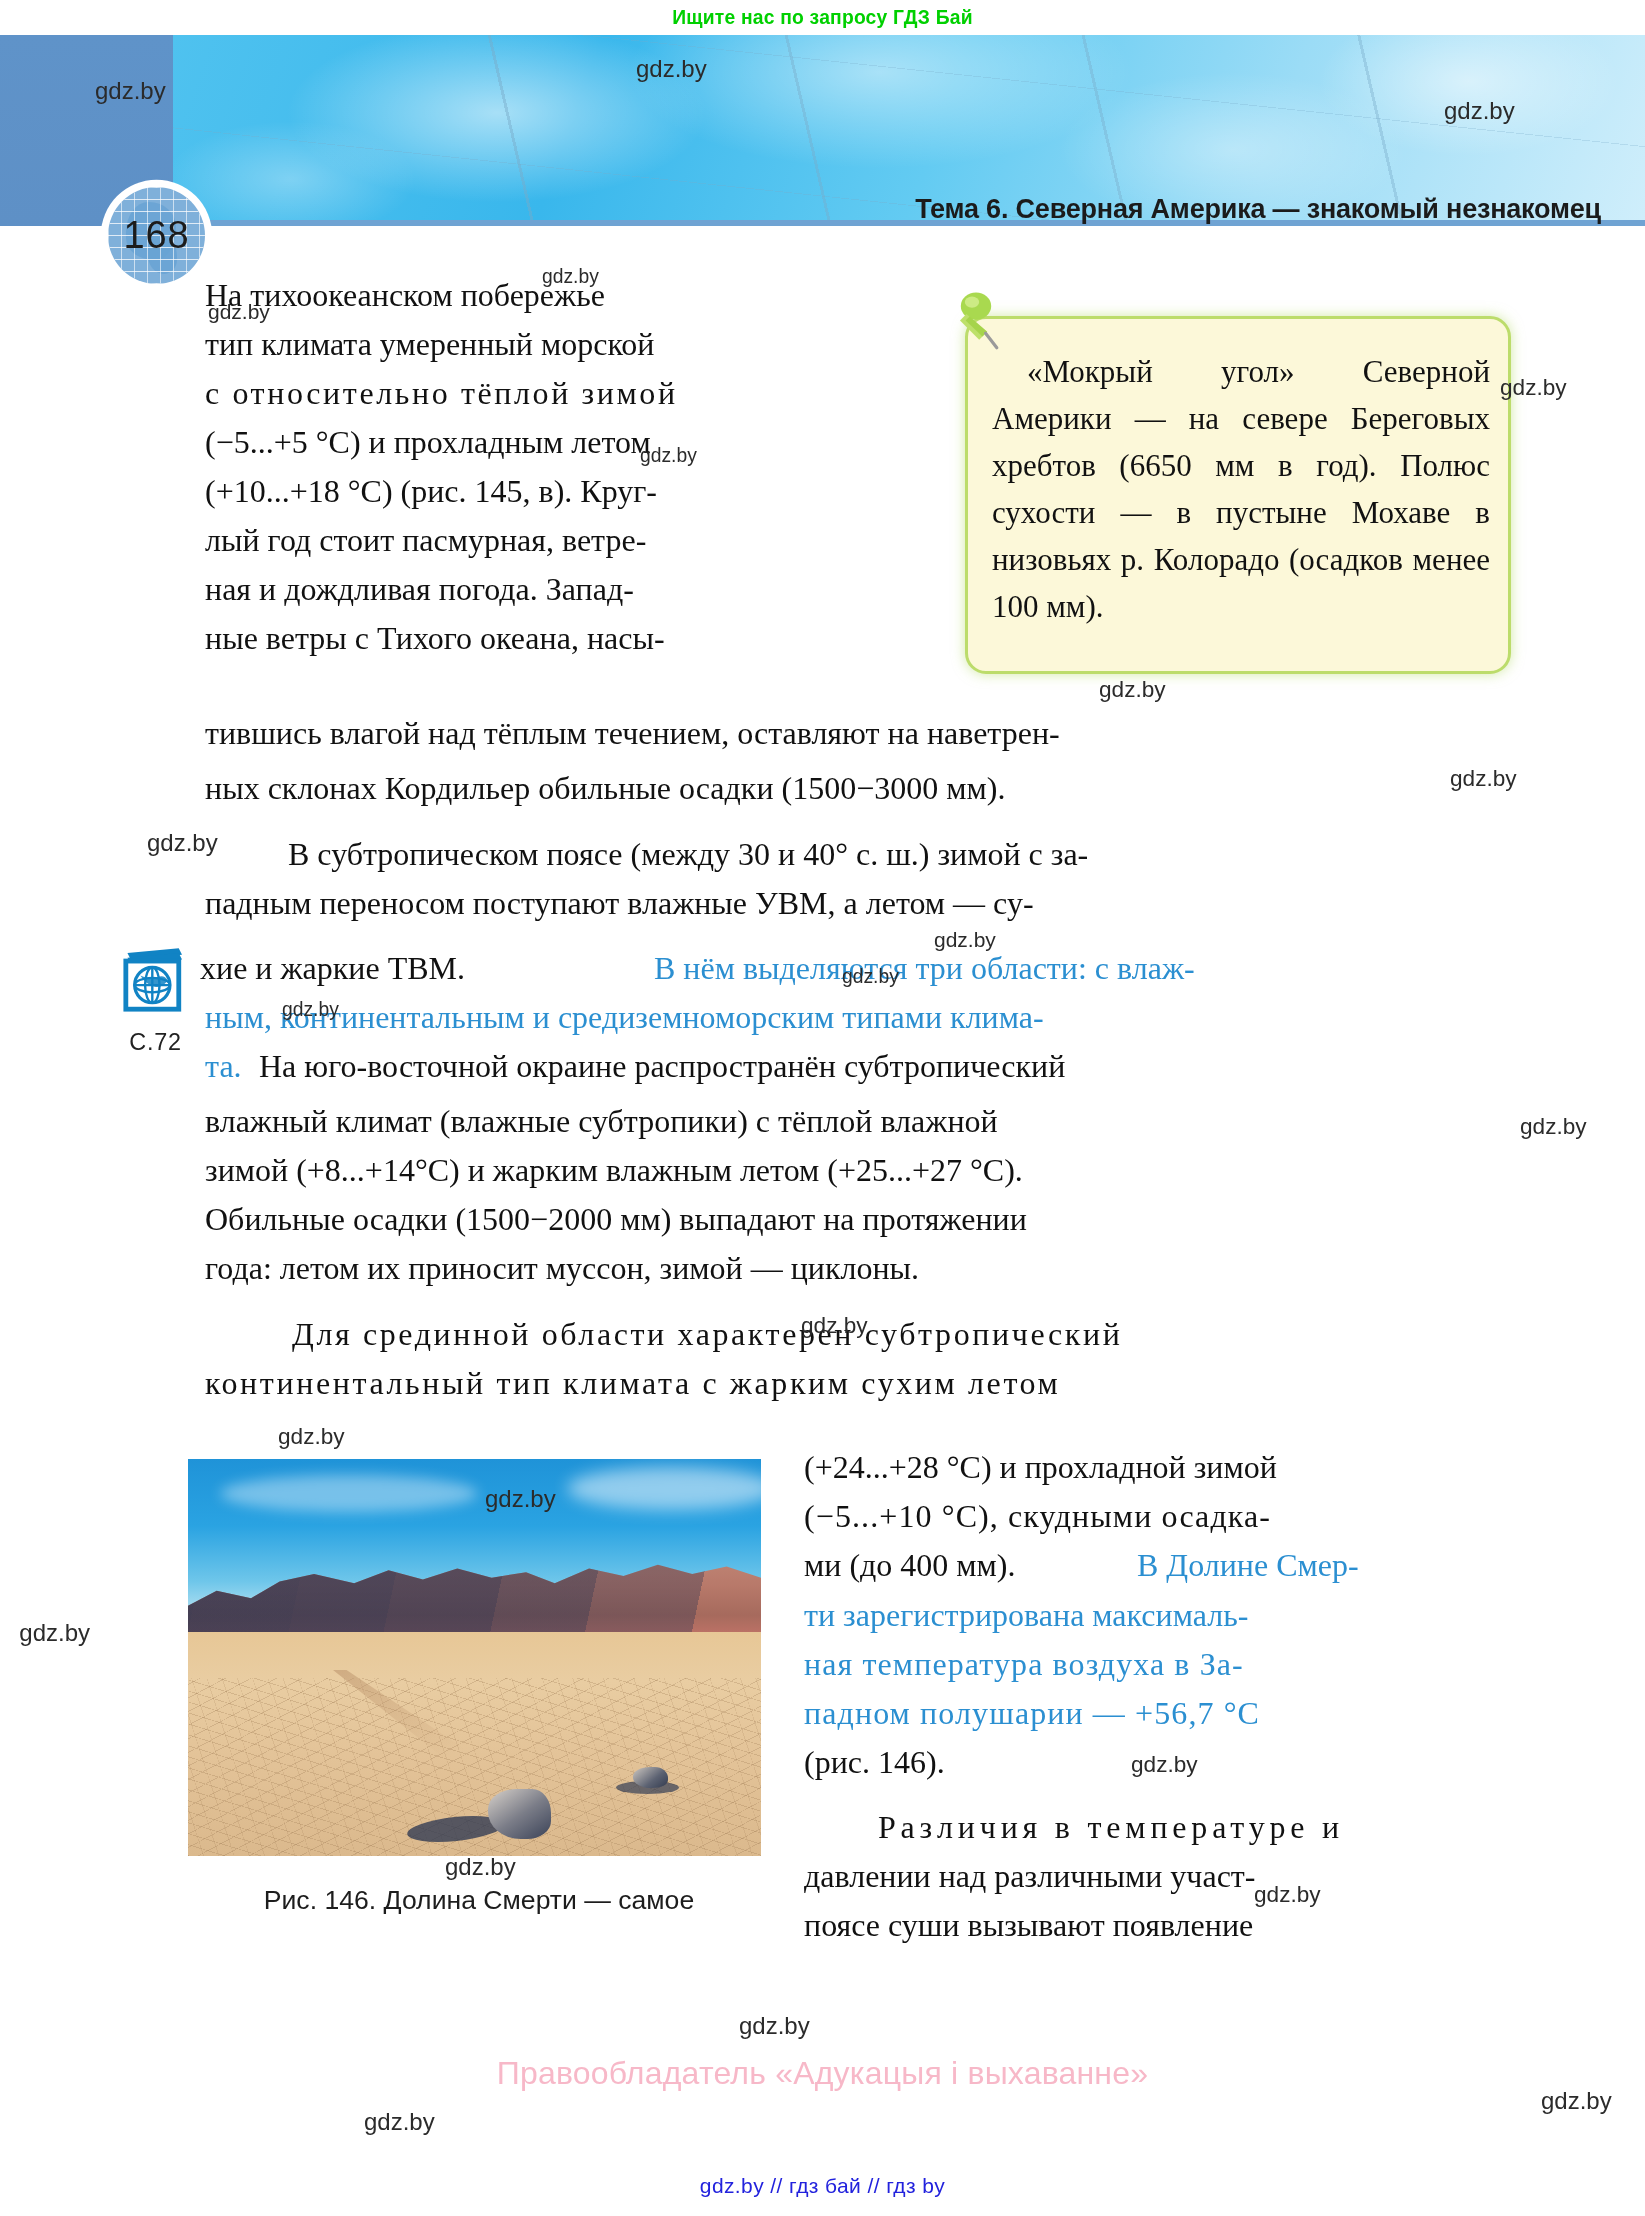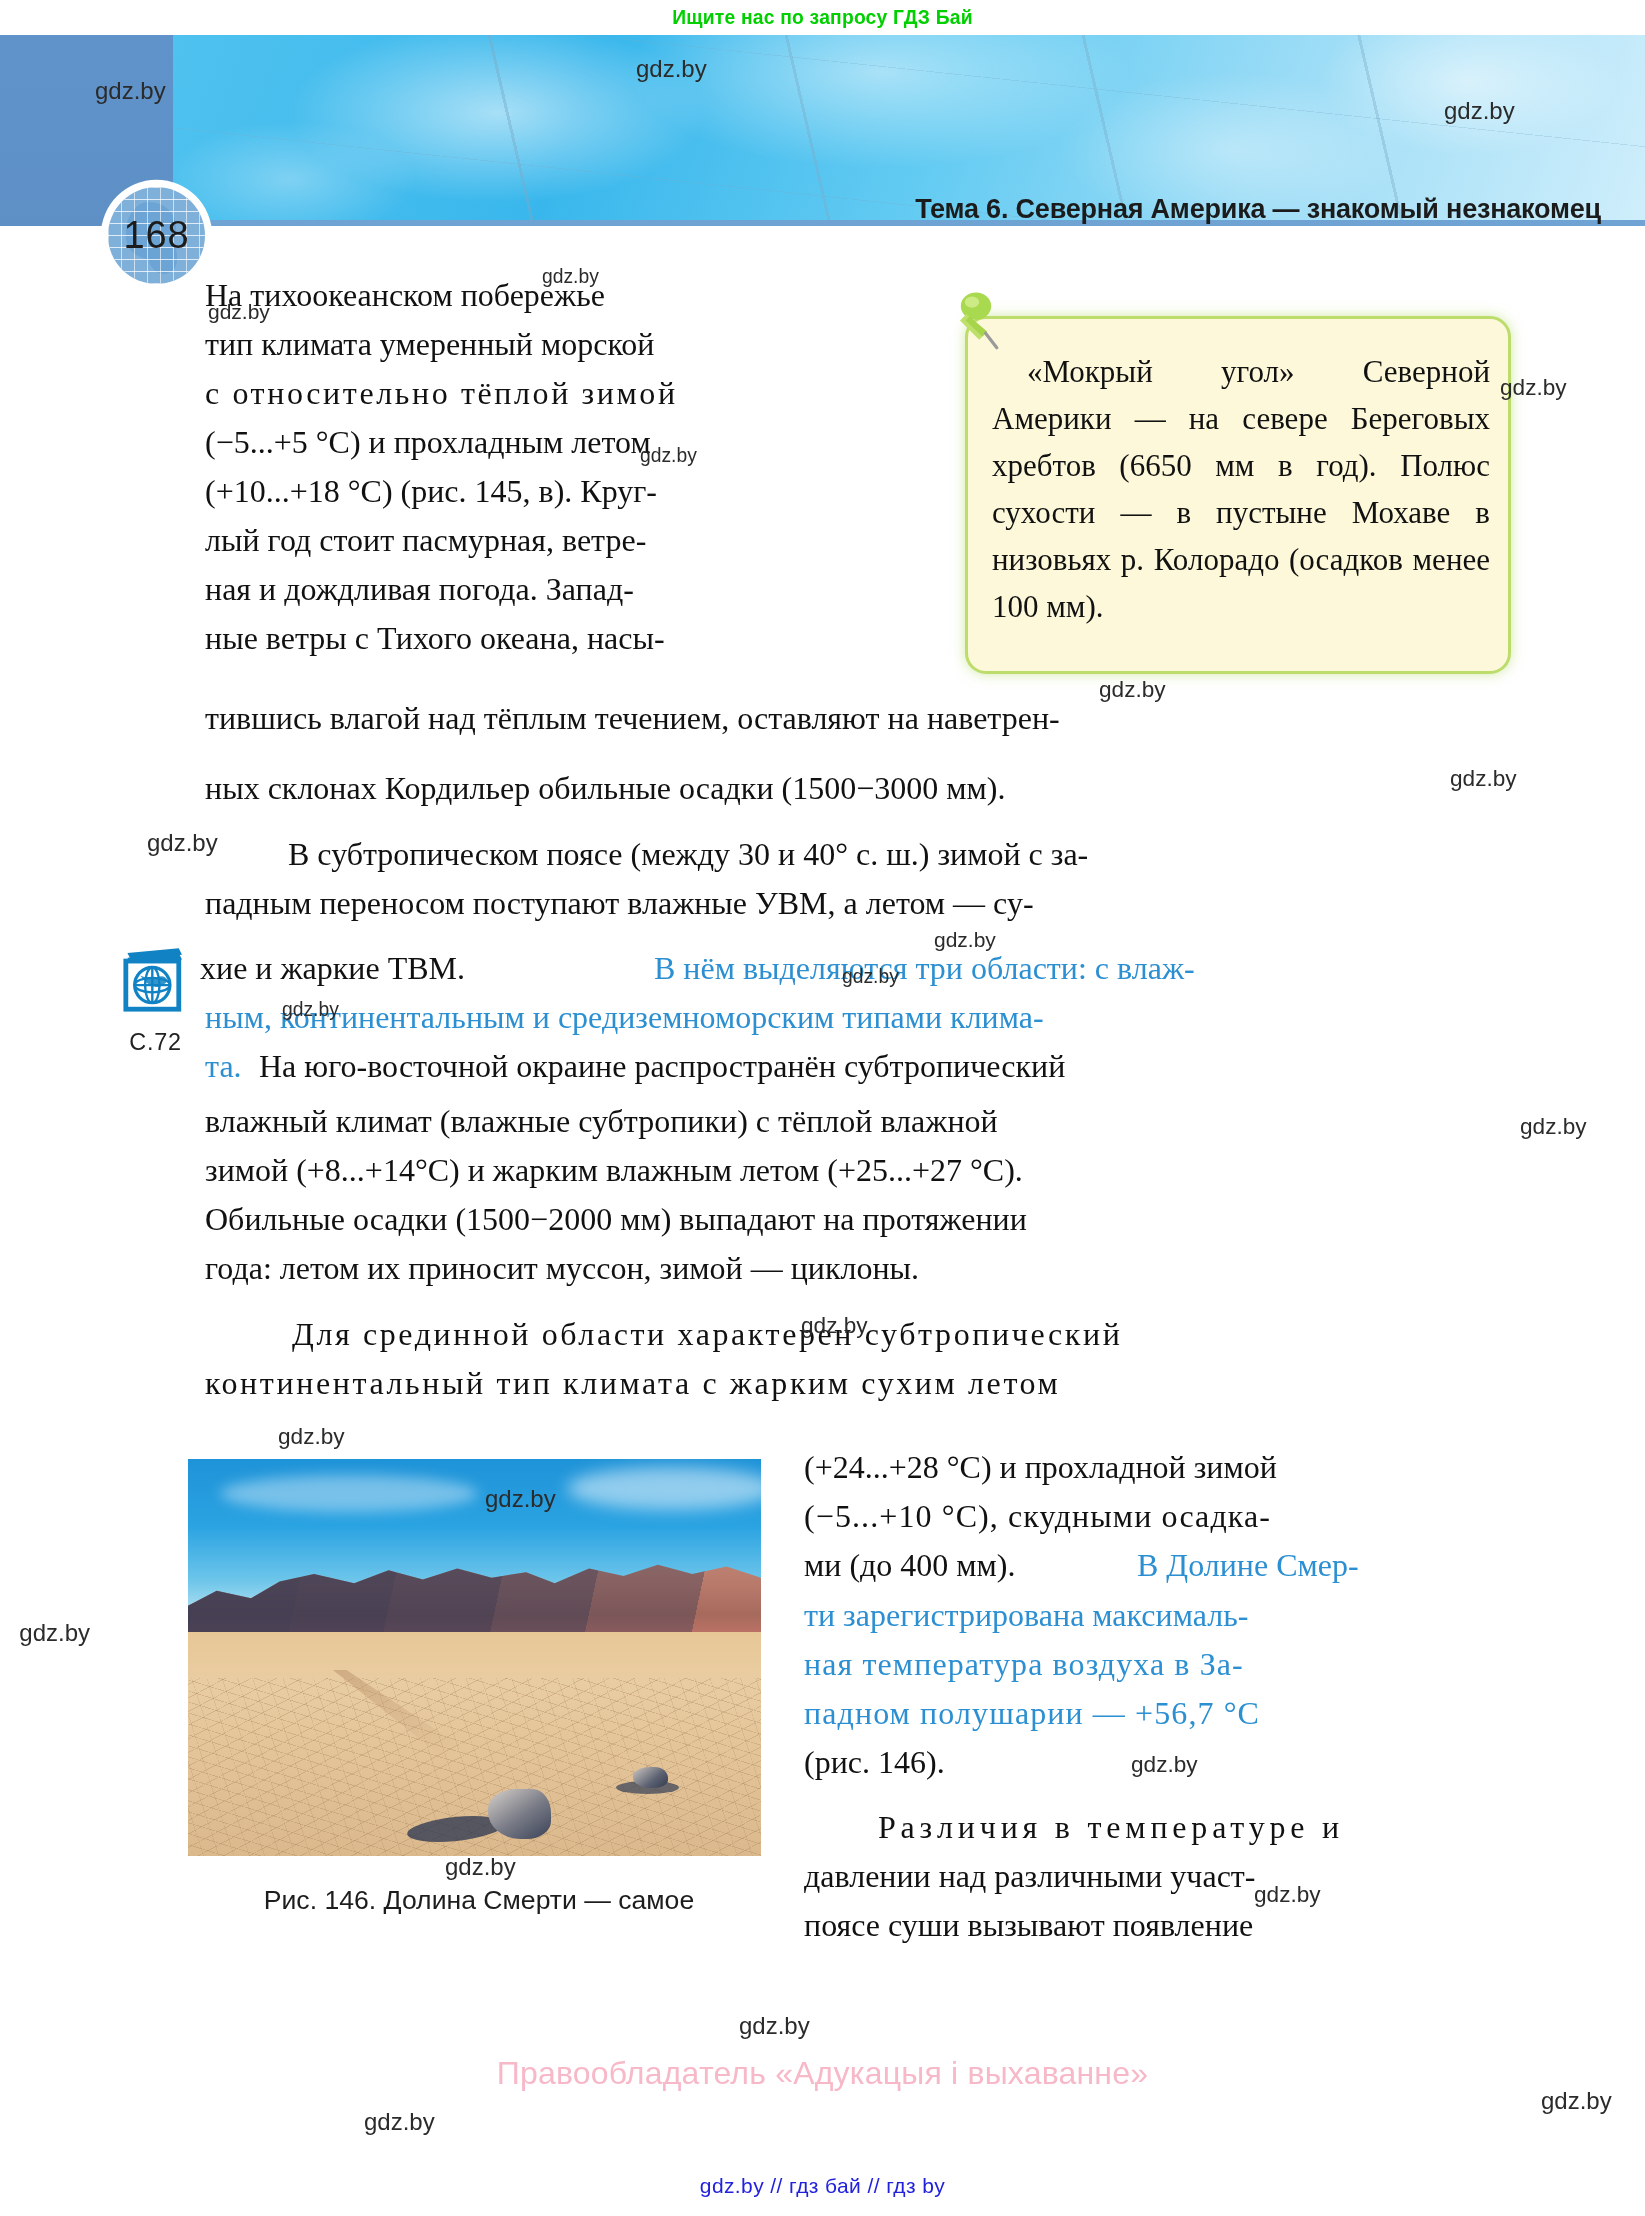--- a/index.html
+++ b/index.html
@@ -423,21 +423,21 @@
 
   <div class="txt" style="left:205px; top:271px;">На тихоокеанском побережье</div>
   <div class="txt" style="left:205px; top:320px;">тип климата умеренный морской</div>
   <div class="txt spread-2" style="left:205px; top:369px;">с относительно тёплой зимой</div>
   <div class="txt" style="left:205px; top:418px;">(−5...+5 °C) и прохладным летом</div>
   <div class="txt" style="left:205px; top:467px;">(+10...+18 °C) (рис. 145, в). Круг-</div>
   <div class="txt" style="left:205px; top:516px;">лый год стоит пасмурная, ветре-</div>
   <div class="txt" style="left:205px; top:565px;">ная и дождливая погода. Запад-</div>
   <div class="txt" style="left:205px; top:614px;">ные ветры с Тихого океана, насы-</div>
 
-  <div class="txt" style="left:205px; top:694px;">тившись влагой над тёплым течением, оставляют на наветрен-</div>
+  <div class="txt" style="left:205px; top:709px;">тившись влагой над тёплым течением, оставляют на наветрен-</div>
   <div class="txt" style="left:205px; top:764px;">ных склонах Кордильер обильные осадки (1500−3000 мм).</div>
   <div class="txt" style="left:288px; top:830px;">В субтропическом поясе (между 30 и 40° с. ш.) зимой с за-</div>
   <div class="txt" style="left:205px; top:879px;">падным переносом поступают влажные УВМ, а летом — су-</div>
 
   <div class="txt" style="left:200px; top:944px;">хие и жаркие ТВМ.</div>
   <div class="txt blue" style="left:654px; top:944px;">В нём выделяются три области: с влаж-</div>
   <div class="txt blue" style="left:205px; top:993px;">ным, континентальным и средиземноморским типами клима-</div>
   <div class="txt blue" style="left:205px; top:1042px;">та.</div>
   <div class="txt" style="left:259px; top:1042px;">На юго-восточной окраине распространён субтропический</div>
 

